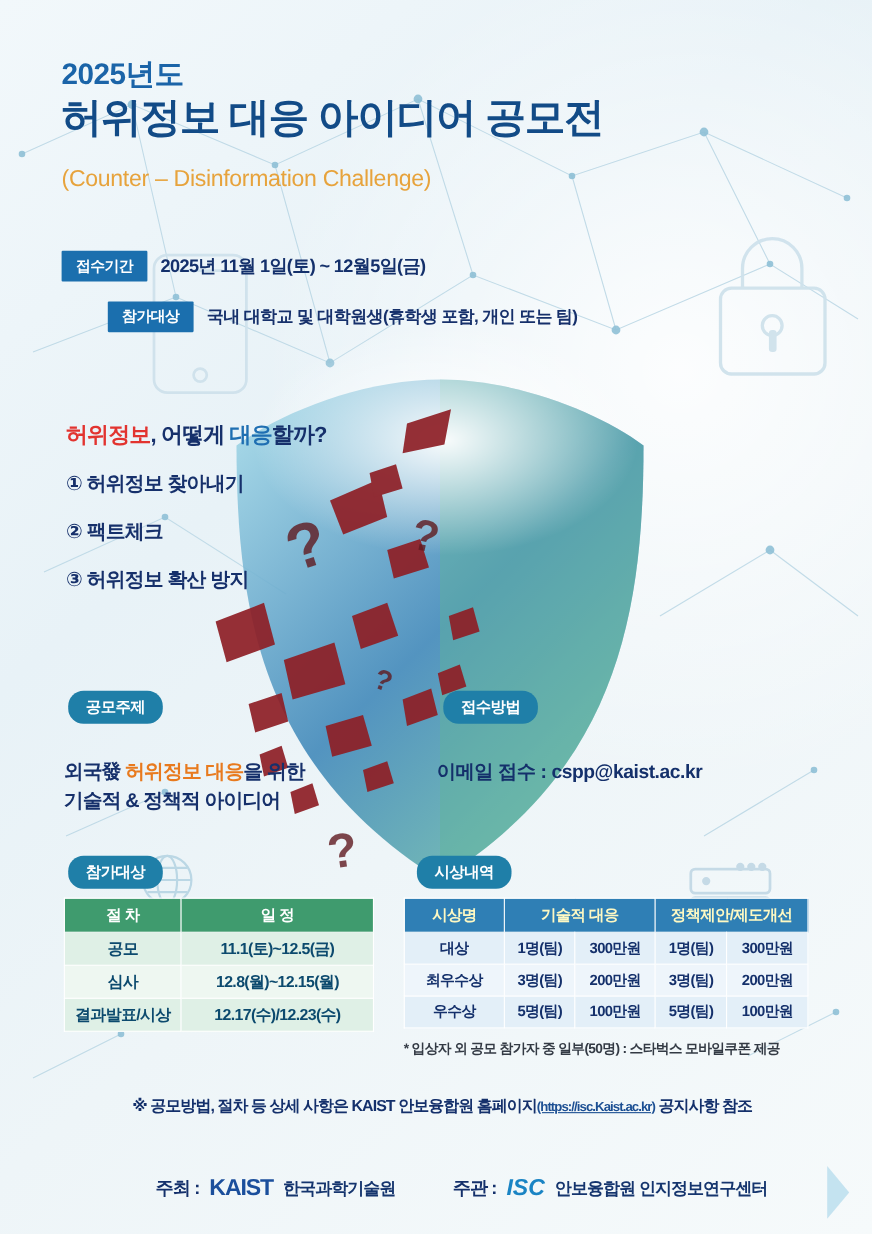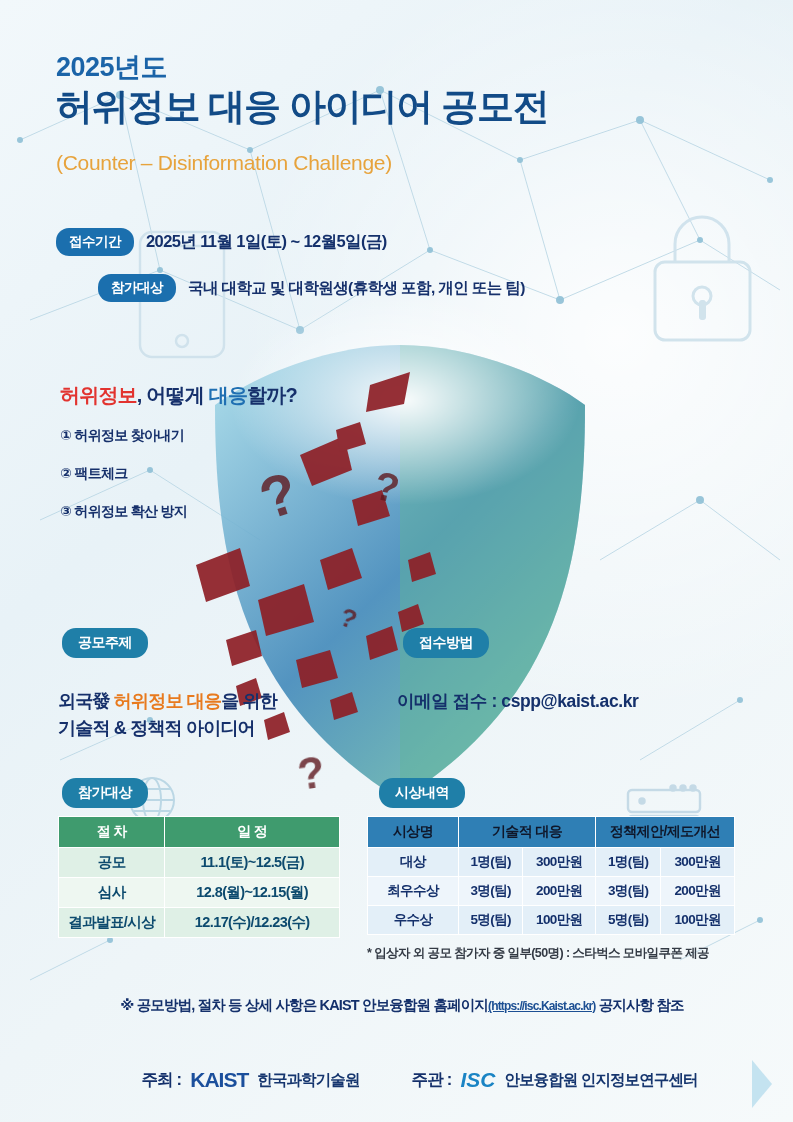--- a/index.html
+++ b/index.html
@@ -32,37 +32,37 @@
     line-height:1.2;margin-top:2px;
   }
   .title-sub{
     font-size:21px;color:#e7a33c;margin-top:22px;letter-spacing:-0.3px;
   }
 
   
   .info-row{position:absolute;display:flex;align-items:center;}
   .tag{
     background:#1b6fae;color:#ffffff;font-size:13.5px;font-weight:bold;
-    padding:5px 13px;border-radius:13px;white-space:nowrap;
+    padding:5px 13px;border-radius:1px;white-space:nowrap;
     letter-spacing:-0.5px;
   }
   .info-text{
     margin-left:12px;font-size:16.5px;font-weight:bold;color:#14306b;
     letter-spacing:-0.6px;white-space:nowrap;
   }
   .info-text.small{font-size:15.5px;font-weight:bold;color:#16306b;}
 
   
   .qblock{position:absolute;left:60px;top:382px;}
   .qhead{font-size:20px;font-weight:bold;color:#16306b;letter-spacing:-0.8px;}
   .qhead .red{color:#e2332f;}
   .qhead .blue{color:#1f6fb2;}
   .qlist{margin-top:18px;}
   .qitem{
-    font-size:14px;font-weight:bold;color:#16306b;letter-spacing:-0.7px;
+    font-size:18px;font-weight:bold;color:#16306b;letter-spacing:-0.7px;
     margin-bottom:20px;
   }
 
   
   .pill{
     position:absolute;background:#1f7fa8;color:#fff;font-size:14px;font-weight:bold;
     padding:6px 16px;border-radius:14px;letter-spacing:-0.5px;white-space:nowrap;
   }
 
   
@@ -82,21 +82,21 @@
   }
   .tbl-schedule th{background:#3f9b6e;color:#ffffff;font-size:14px;padding:6px 2px;}
   .tbl-schedule td{background:#dff0e6;color:#0c4a6e;}
   .tbl-schedule tr:nth-child(odd) td{background:#eef7f1;}
 
   .tbl-prize{position:absolute;left:367px;top:816px;width:368px;}
   .tbl-prize th,.tbl-prize td{
     border:1px solid #ffffff;font-size:13.5px;text-align:center;
     letter-spacing:-0.6px;padding:5px 2px;font-weight:bold;
   }
-  .tbl-prize th{background:#2f7fb5;color:#0f172a;font-size:14px;padding:6px 2px;margin-left:44px;}
+  .tbl-prize th{background:#2f7fb5;color:#fef9c3;font-size:14px;padding:6px 2px;margin-left:44px;}
   .tbl-prize td{background:#e3eff8;color:#14306b;}
   .tbl-prize tr:nth-child(odd) td{background:#eef5fb;}
 
   .note{
     position:absolute;left:367px;top:945px;font-size:12.5px;color:#333a44;
     letter-spacing:-0.6px;font-weight:bold;
   }
 
   
   .footnote{

